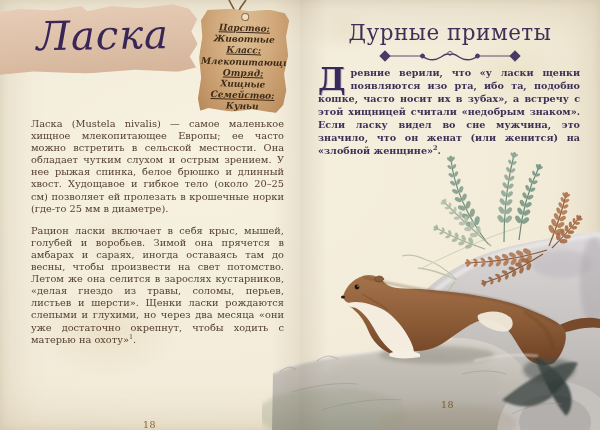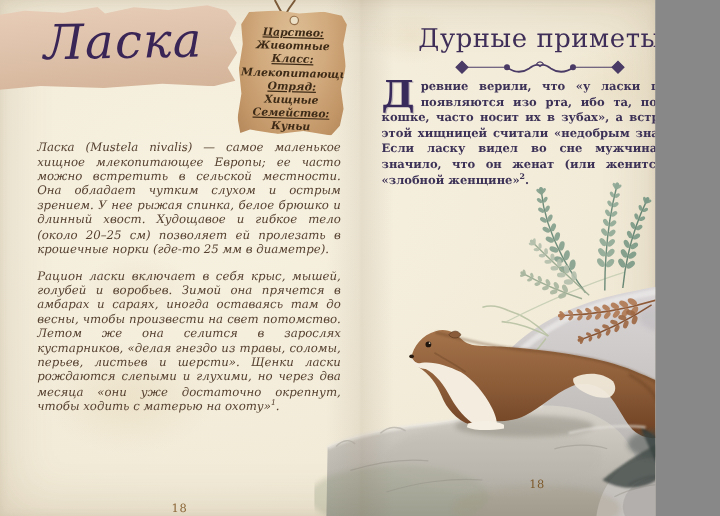--- a/index.html
+++ b/index.html
@@ -1,22 +1,21 @@
 <!DOCTYPE html>
 <html><head>
 <meta charset="utf-8">
 <style>
   html,body{margin:0;padding:0;background:#888;}
   .spread{
-    position:relative;width:528px;height:430px;overflow:hidden;
+    position:relative;width:600px;height:430px;overflow:hidden;
     background:
       radial-gradient(120% 110% at 32% 38%, #f7f1e1 0%, #f2ebd8 50%, #eadfc8 88%, #e2d5ba 100%);
     font-family:"DejaVu Serif", "Liberation Serif", serif;
     box-shadow:inset 0 0 45px rgba(120,95,60,.20), inset 0 0 8px rgba(120,95,60,.10);
-    padding-left:18px;
   }
   .spread::before{ 
     content:"";position:absolute;left:272px;top:0;width:56px;height:100%;
     background:linear-gradient(90deg, rgba(110,85,55,0) 0%, rgba(110,85,55,.09) 48%, rgba(110,85,55,.12) 52%, rgba(110,85,55,0) 100%);
     z-index:2;pointer-events:none;
   }
   .stain{position:absolute;border-radius:50%;pointer-events:none;z-index:0;}
   .s1{left:38px;top:286px;width:140px;height:92px;background:radial-gradient(closest-side,#dbc79e,rgba(219,199,158,0));opacity:.28;}
   .s2{left:455px;top:34px;width:120px;height:76px;background:radial-gradient(closest-side,#dcc9a2,rgba(220,201,162,0));opacity:.22;}
   .s3{left:70px;top:210px;width:90px;height:60px;background:radial-gradient(closest-side,#d8c298,rgba(216,194,152,0));opacity:.16;}
@@ -44,21 +43,21 @@
     box-shadow:2px 3px 5px rgba(90,60,30,.3);
     text-align:center;
   }
   .tag-hole{position:absolute;left:50%;top:4px;width:6px;height:6px;margin-left:-4px;border-radius:50%;
     background:#ece0c6;border:1.5px solid #93704a;box-sizing:content-box;}
   .tag-rows{margin:14px 2px 0 2px;font-size:9px;line-height:11.2px;color:#3e2b17;font-style:italic;}
   .tag-label{font-weight:700;text-decoration:underline;}
   .tag-value{font-weight:700;}
   .body-left{
     position:absolute;left:31px;top:118px;width:253px;z-index:2;
-    font-size:9.8px;line-height:12.1px;font-style:italic;color:#564130;
+    font-size:9.8px;line-height:12.1px;color:#564130;
     text-align:justify;
   }
   .body-left p{margin:0 0 10px 0;}
   sup{font-size:6.5px;line-height:0;}
   .pagenum{position:absolute;font-size:9.5px;color:#8a6435;z-index:3;letter-spacing:.5px;}
   .num-left{left:143px;top:397px;margin-top:22px;}
   .num-right{left:441px;top:399px;color:#7d5a2a;}
 
   
   .title-right{

